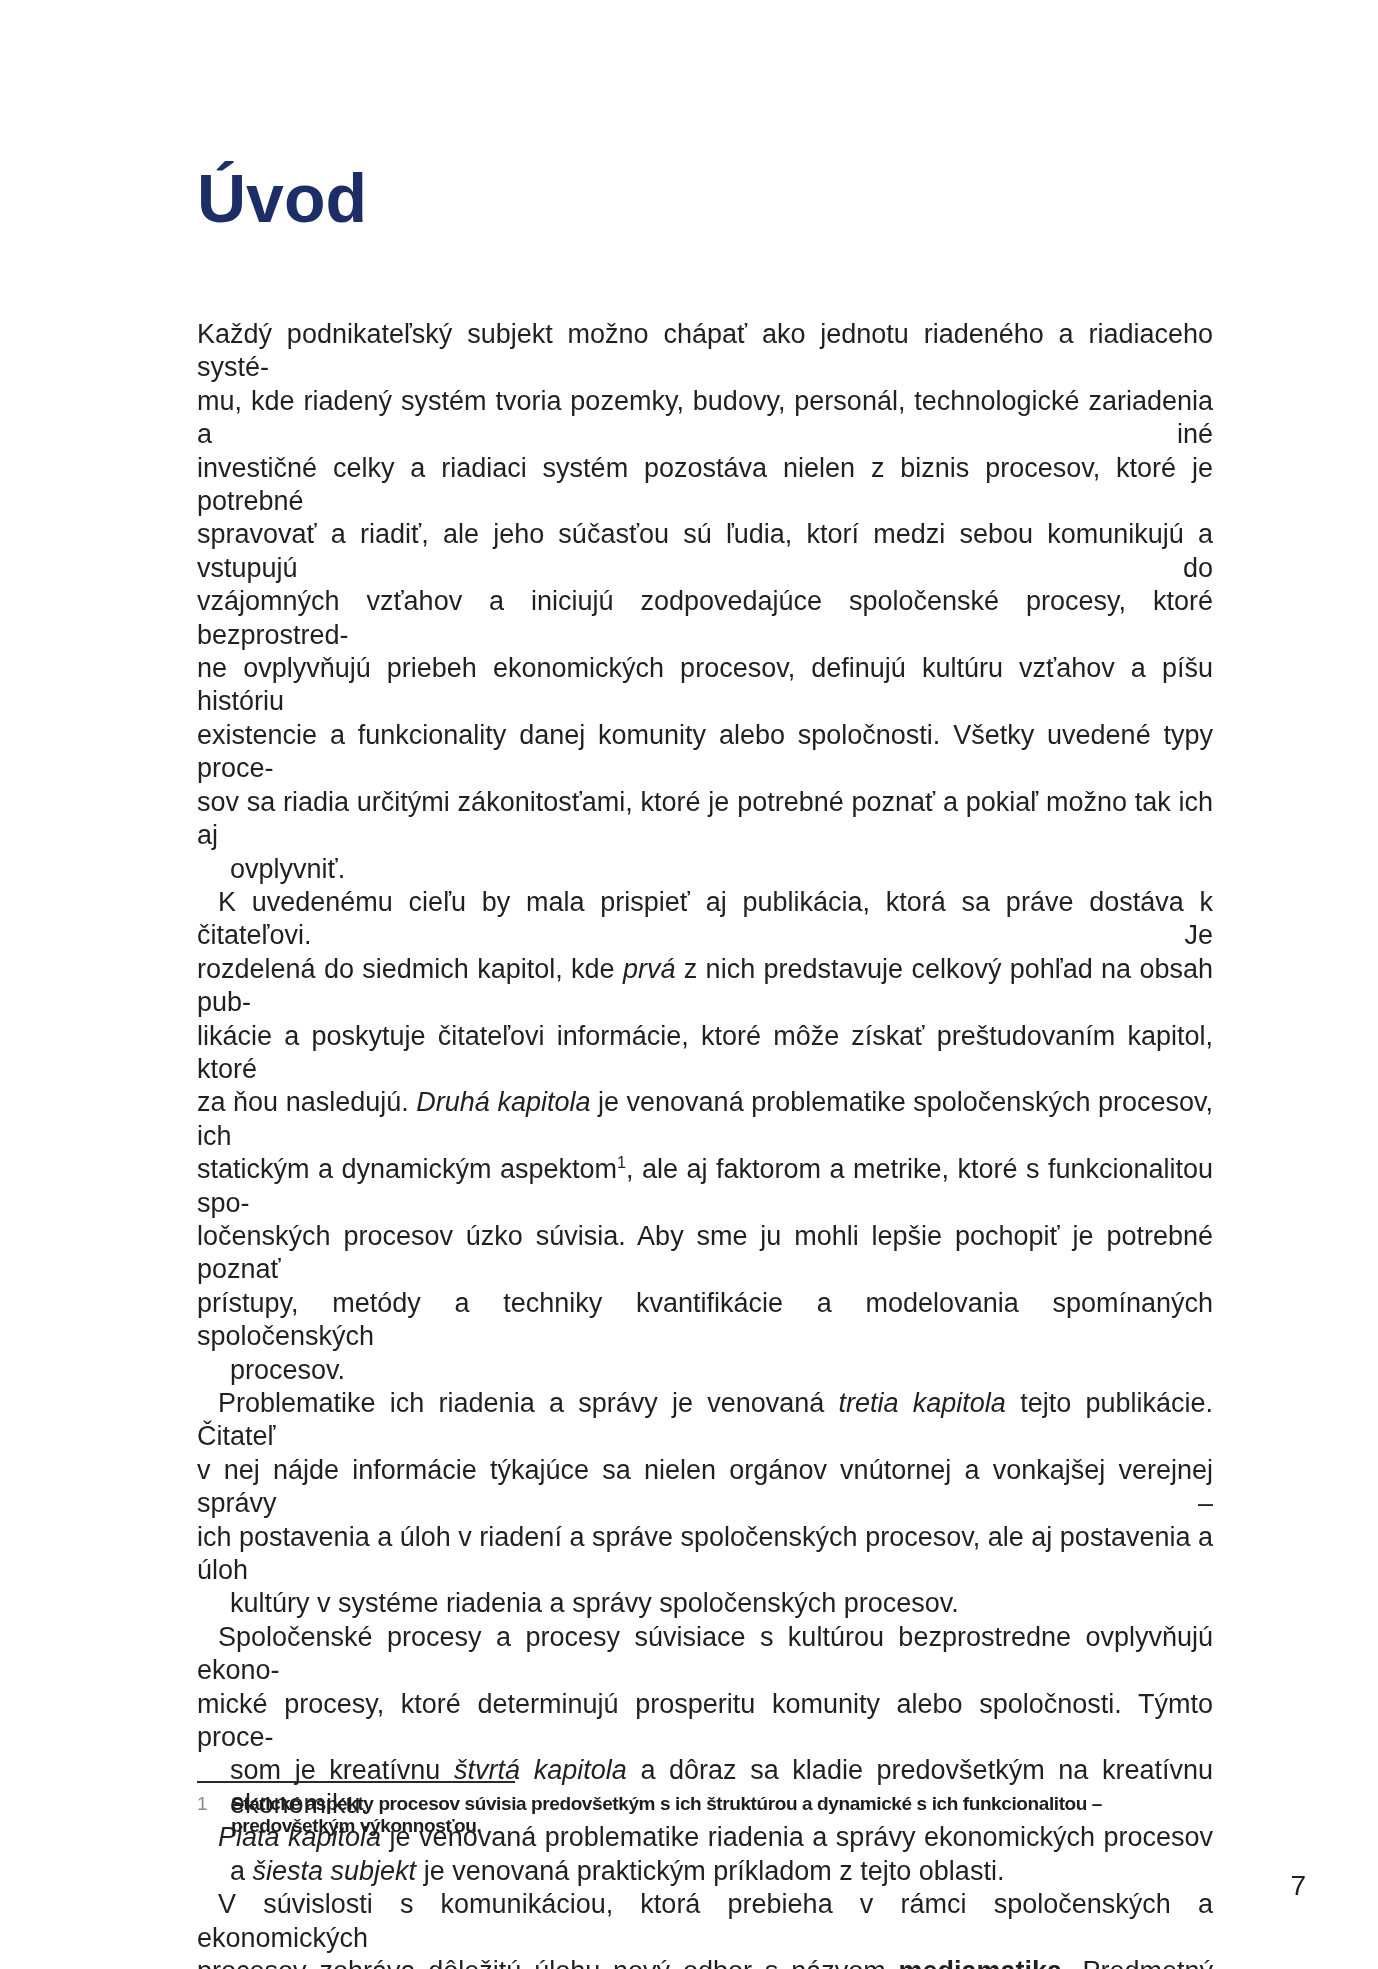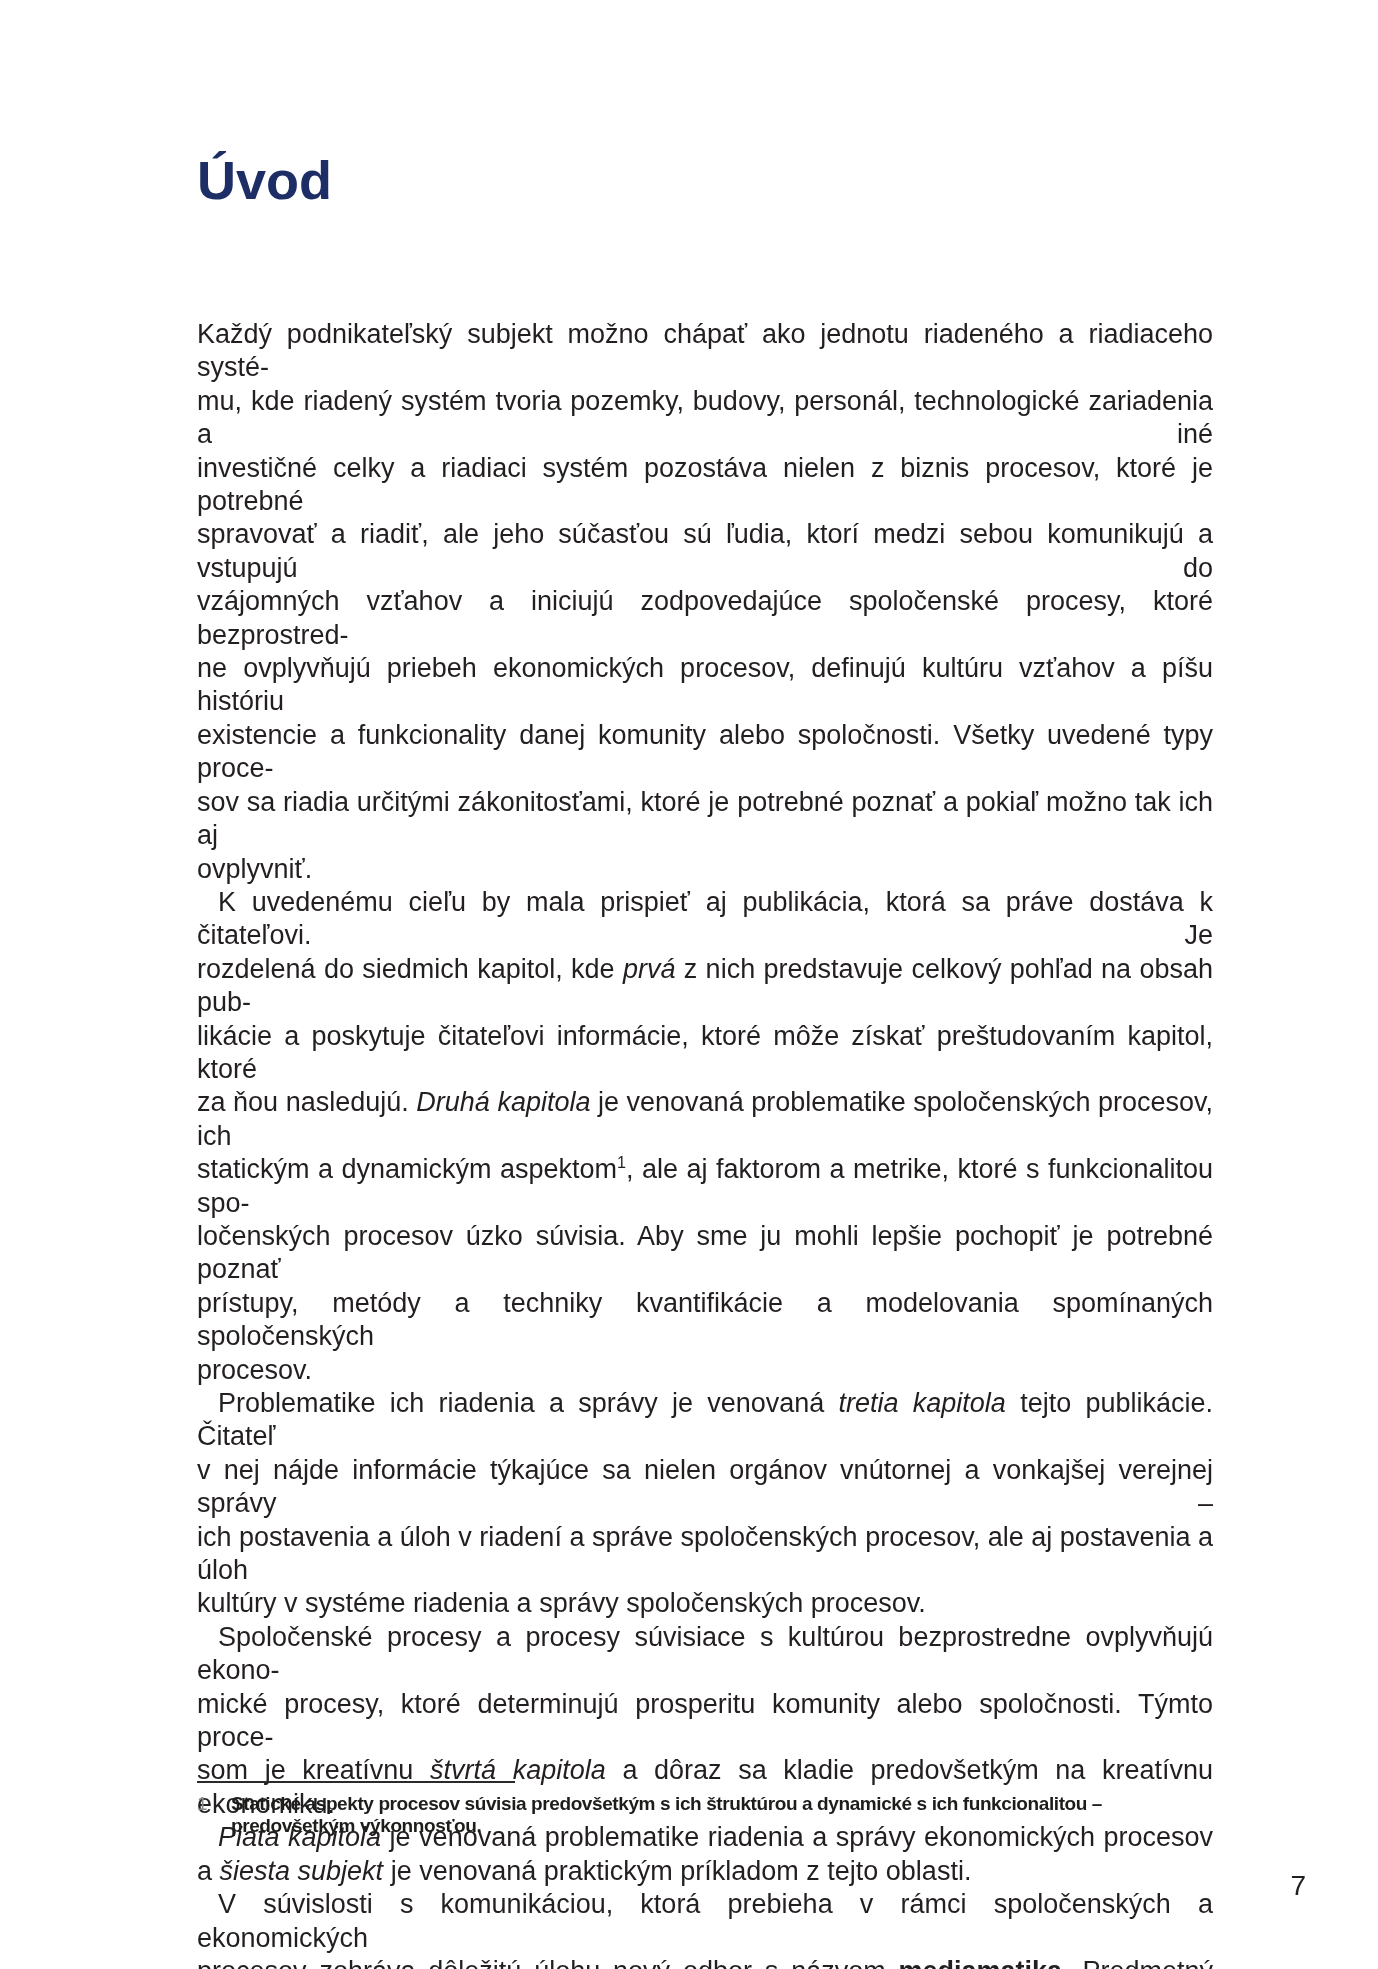--- a/index.html
+++ b/index.html
@@ -12,21 +12,21 @@
     width: 1378px;
     height: 1969px;
     background: #ffffff;
     font-family: "Liberation Sans", sans-serif;
     overflow: hidden;
   }
   .title {
     position: absolute;
     left: 197px;
     top: 112px;
-    font-size: 54px;
+    font-size: 68px;
     font-weight: bold;
     line-height: 1.2;
     letter-spacing: 0px;
   }
   .body-text {
     position: absolute;
     left: 197px;
     top: 318px;
     width: 1016px;
     font-size: 27px;
@@ -34,20 +34,21 @@
   }
   .line {
     line-height: 33.4px;
     text-align: justify;
     text-align-last: justify;
     white-space: nowrap; 
     white-space: normal;
   }
   .line.last {
     text-align-last: left;
+    margin-left: 33px;
   }
   .line.indent {
     text-indent: 21px;
   }
   .it { font-style: italic; }
   .bd { font-weight: bold; }
   .sup {
     font-size: 60%;
     vertical-align: super;
     line-height: 0;

